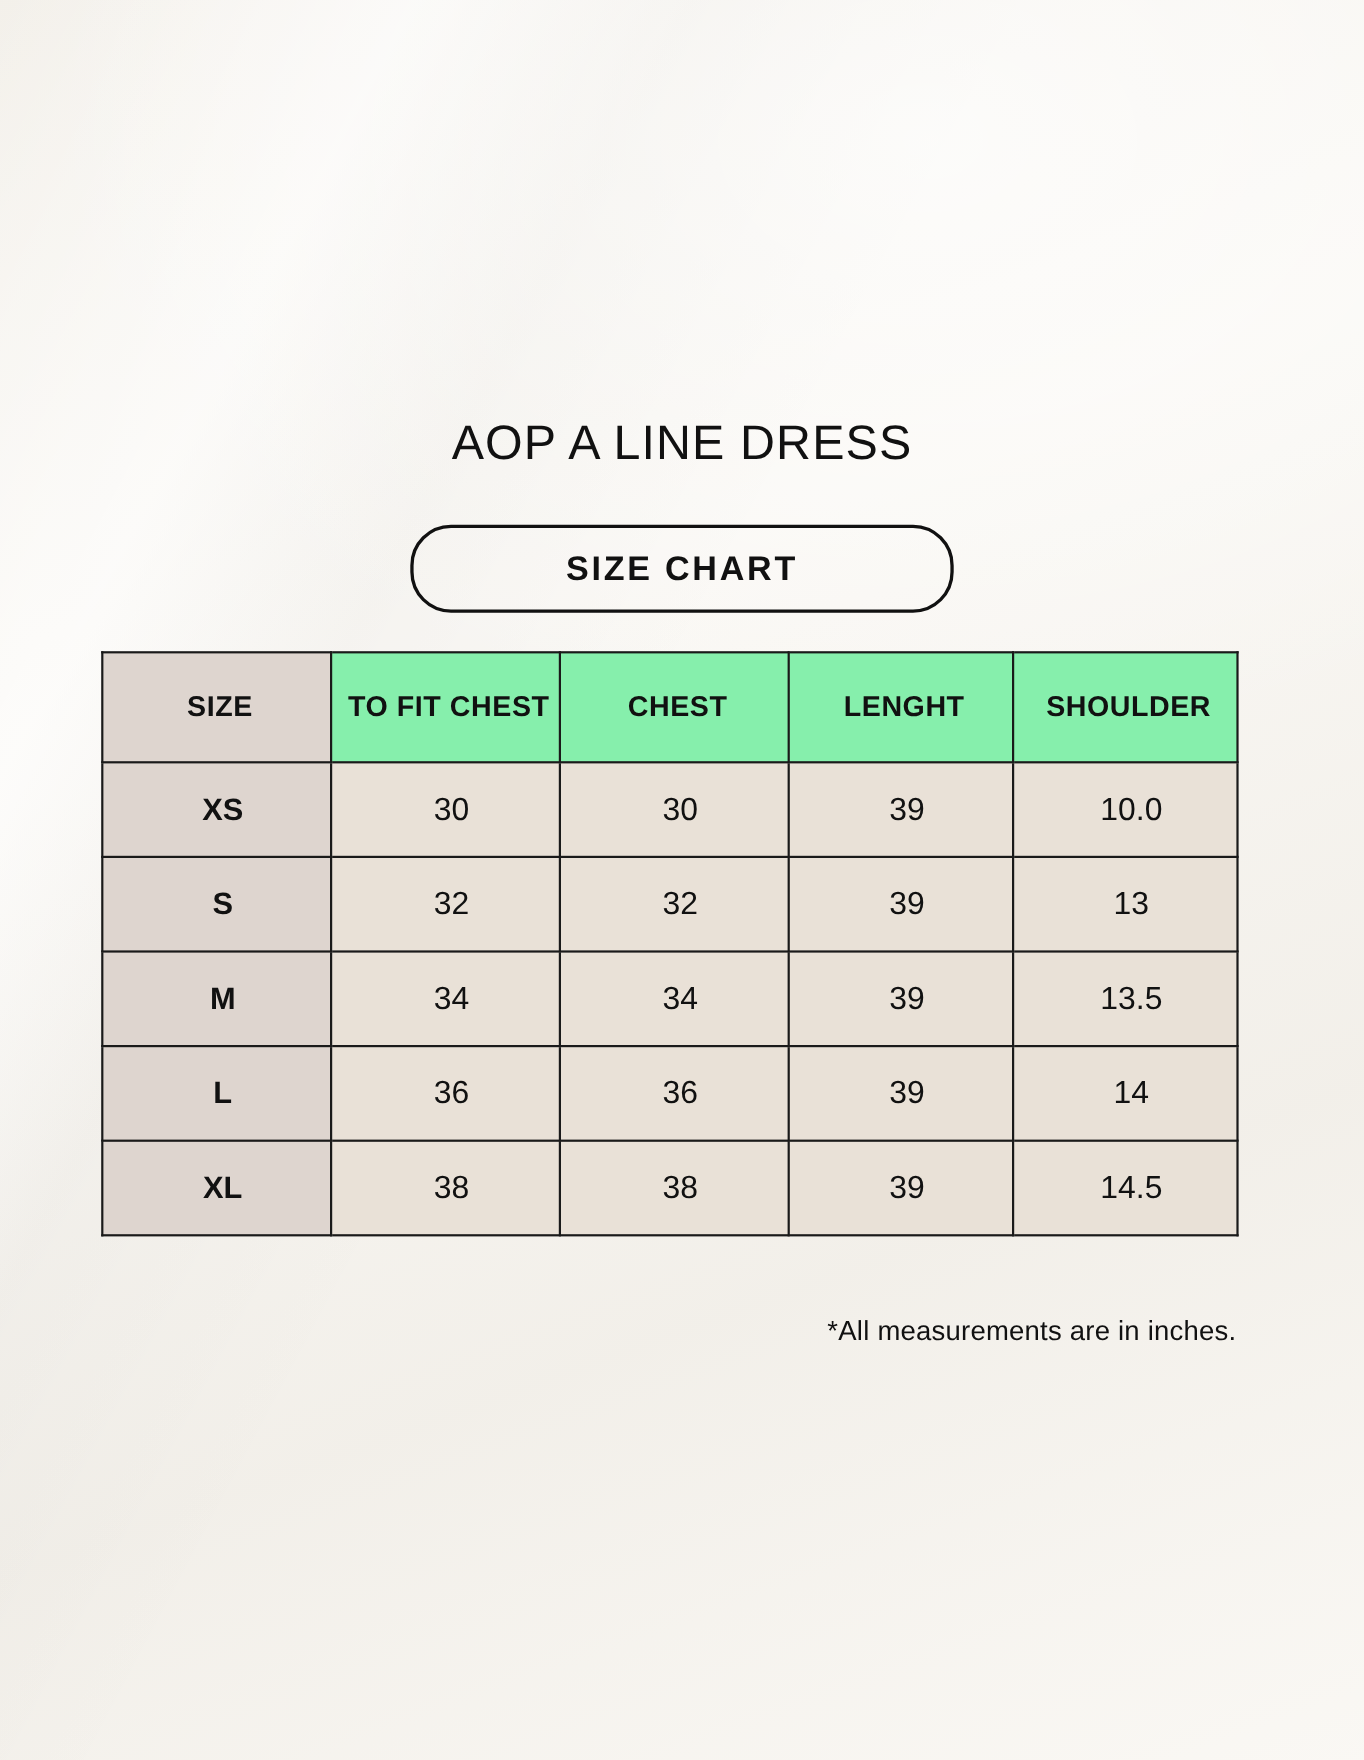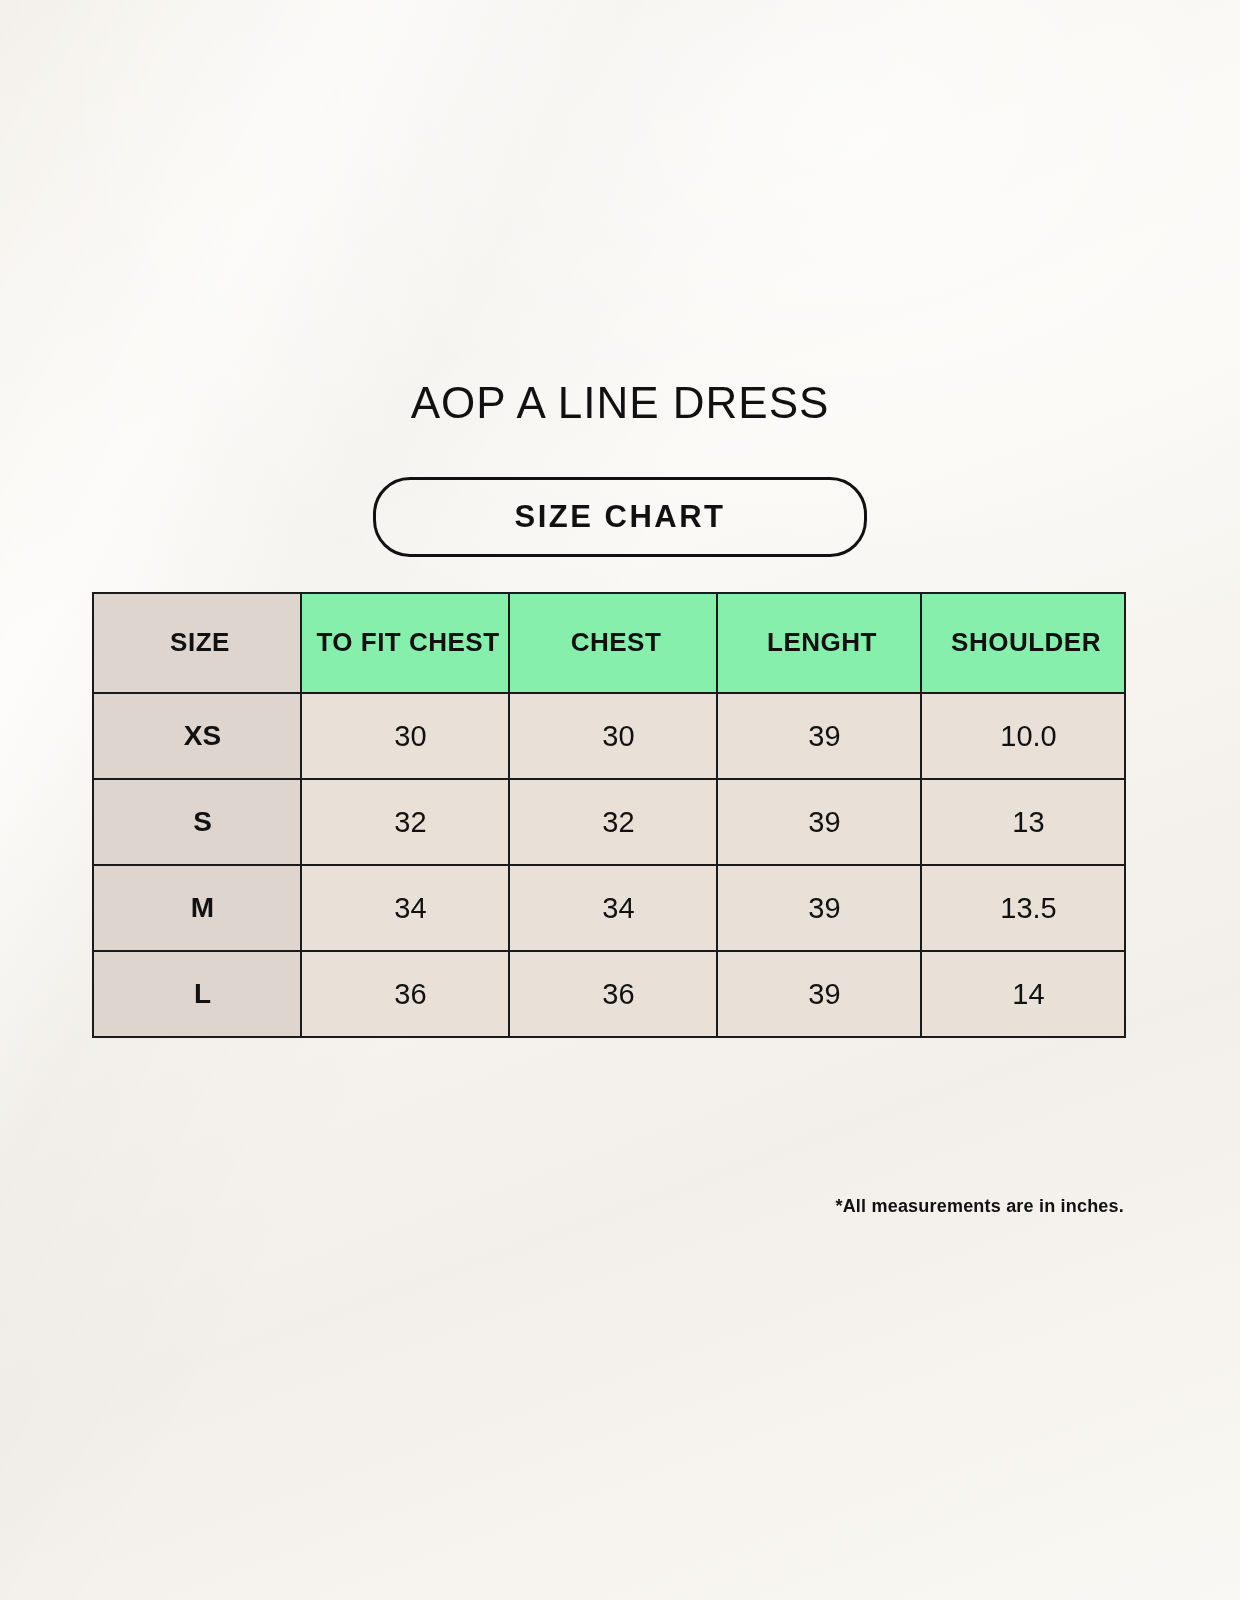--- a/index.html
+++ b/index.html
@@ -123,22 +123,22 @@
   tbody td.size-cell {
     background: #ded5cf;
     font-weight: bold;
     font-size: 28px;
   }
 
   .footnote {
     position: absolute;
     top: 1196px;
     right: 116px;
-    font-size: 18px;
-    font-weight: 700;
+    font-size: 25px;
+    font-weight: 400;
     color: #111;
     letter-spacing: 0.2px;
   }
 </style>
 </head>
 <body>
 
 <div class="page">
   <div class="bg-sheen"></div>
   <div class="bg-sheen2"></div>
@@ -189,18 +189,25 @@
           <td>39</td>
           <td>13.5</td>
         </tr>
         <tr>
           <td class="size-cell">L</td>
           <td>36</td>
           <td>36</td>
           <td>39</td>
           <td>14</td>
         </tr>
+        <tr>
+          <td class="size-cell">XL</td>
+          <td>38</td>
+          <td>38</td>
+          <td>39</td>
+          <td>14.5</td>
+        </tr>
       </tbody>
     </table>
   </div>
 
   <div class="footnote">*All measurements are in inches.</div>
 </div>
 
 </body></html>

